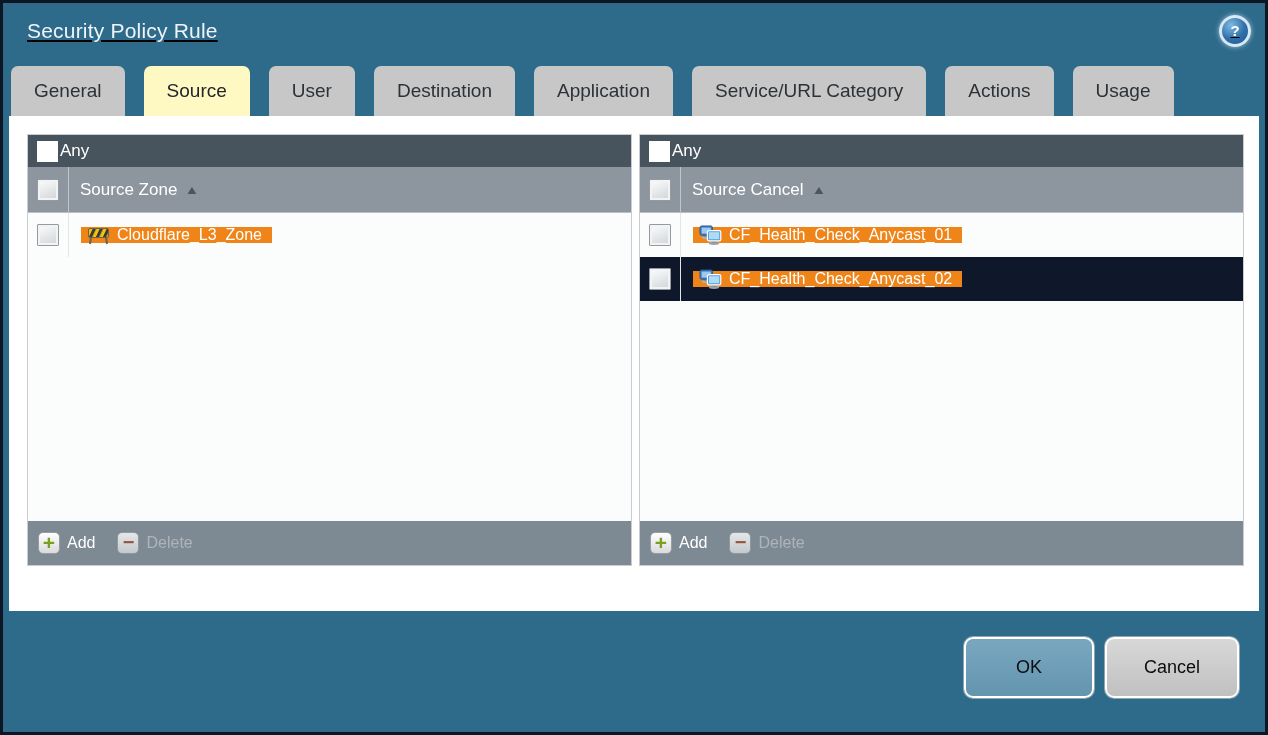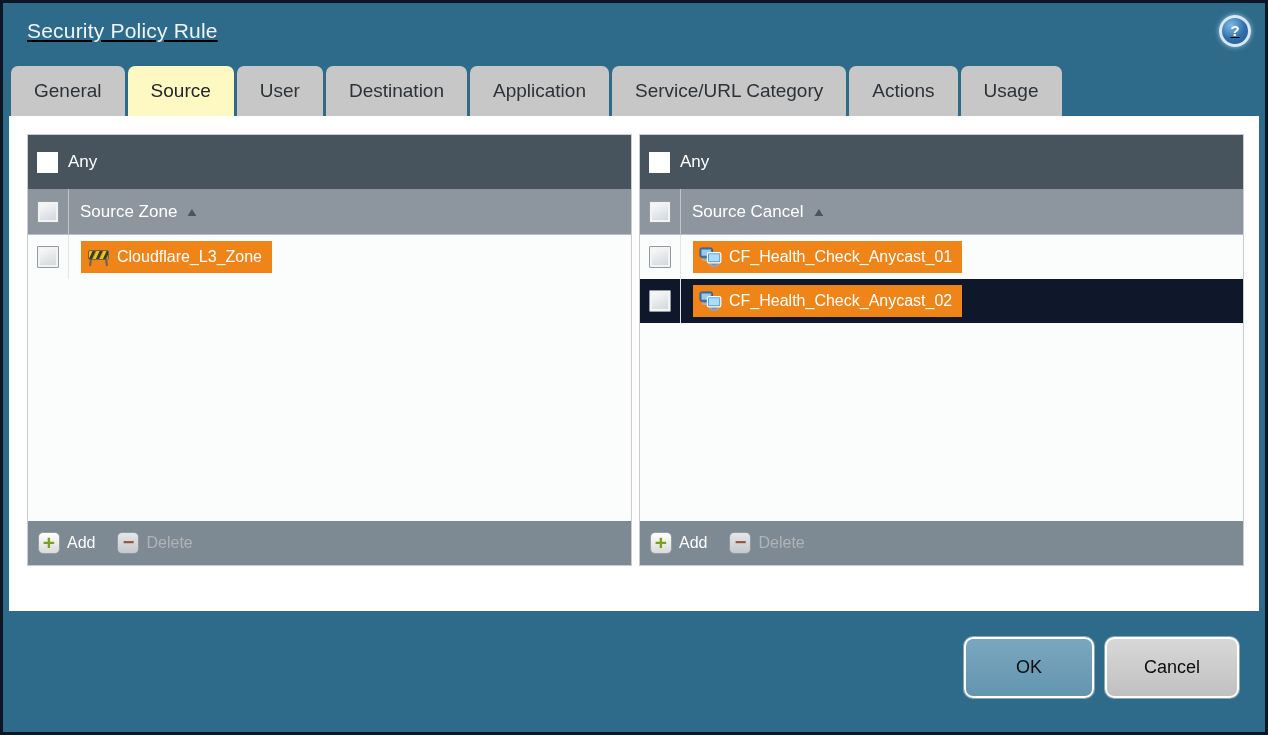--- a/index.html
+++ b/index.html
@@ -20,41 +20,41 @@
   }
   .title { color: #eef4f8; font-size: 21px; letter-spacing: 0.2px; }
   .help-icon {
     width: 26px; height: 26px; border-radius: 50%;
     background: radial-gradient(circle at 35% 28%, #7fb9e2 0%, #2f6ea8 55%, #1d5c95 100%);
     border: 3px solid #d9e9f4; color: #ffffff; font-weight: bold; font-size: 15px;
     display: flex; align-items: center; justify-content: center;
     box-shadow: 0 0 5px rgba(210,235,255,.7); cursor: pointer;
   }
   
-  .tabbar { height: 58px; flex: 0 0 auto; display: flex; align-items: flex-end; padding-left: 8px; gap: 3px; }
+  .tabbar { height: 58px; flex: 0 0 auto; display: flex; align-items: flex-end; padding-left: 8px; gap: 19px; }
   .tab {
     height: 50px; background: #c7c7c7; border-radius: 7px 7px 0 0;
     padding: 0 23px; display: flex; align-items: center;
     font-size: 19px; color: #2d3237; cursor: pointer; white-space: nowrap;
   }
   .tab.active { background: #fef9c3; color: #22262b; }
   
   .bodywrap {
     flex: 1 1 auto; margin: 0 6px; background: #ffffff;
     padding: 18px 15px 0 18px; box-sizing: border-box;
   }
   .panels { display: flex; gap: 7px; }
   .panel {
     width: 605px; height: 432px; box-sizing: border-box;
     border: 1px solid #c9cdd1; display: flex; flex-direction: column;
     background: #fbfcfc;
   }
   .p-any {
-    height: 54px; flex: 0 0 auto; background: #47535d;
-    display: flex; align-items: center; padding-left: 9px; gap: 10px;
+    height: 32px; flex: 0 0 auto; background: #47535d;
+    display: flex; align-items: center; padding-left: 9px; gap: 2px;
     color: #ffffff; font-size: 17px;
   }
   .cb-any { width: 21px; height: 21px; background: #ffffff; cursor: pointer; flex: 0 0 auto; }
   .p-col {
     height: 45px; flex: 0 0 auto; background: linear-gradient(#959ea5, #86909а 0%, #8d969e);
     background: #8d969e; display: flex; align-items: center;
     color: #ffffff; font-size: 17px; border-bottom: 1px solid #b9bfc4;
   }
   .cb-cell {
     width: 40px; flex: 0 0 auto; align-self: stretch;
@@ -67,21 +67,21 @@
     box-shadow: inset 0 0 0 2px #f1f3f4; cursor: pointer;
   }
   .col-label-wrap { margin-left: 11px; display: flex; align-items: center; gap: 9px; }
   .sort-icon { font-size: 12px; color: #4b555e; transform: scaleX(1.25); }
   .p-body { flex: 1 1 auto; overflow: hidden; }
   .row { height: 44px; display: flex; align-items: center; background: #fbfcfc; }
   .row.alt { background: #0f172a; }
   .row .cb-cell { border-right: 1px solid #e3e6e8; }
   .tag {
     margin-left: 12px; background: #ef8418; color: #ffffff; font-size: 16px;
-    height: 32px; display: inline-flex; align-items: center; gap: 7px;
+    height: 16px; display: inline-flex; align-items: center; gap: 7px;
     padding: 0 10px 0 6px; white-space: nowrap;
   }
   .tag svg { display: block; }
   .p-footer {
     height: 44px; flex: 0 0 auto; background: #7d8993;
     display: flex; align-items: center; gap: 22px; padding-left: 10px;
     font-size: 16px;
   }
   .footer-act { display: flex; align-items: center; gap: 7px; cursor: pointer; }
   .icon-sq {

